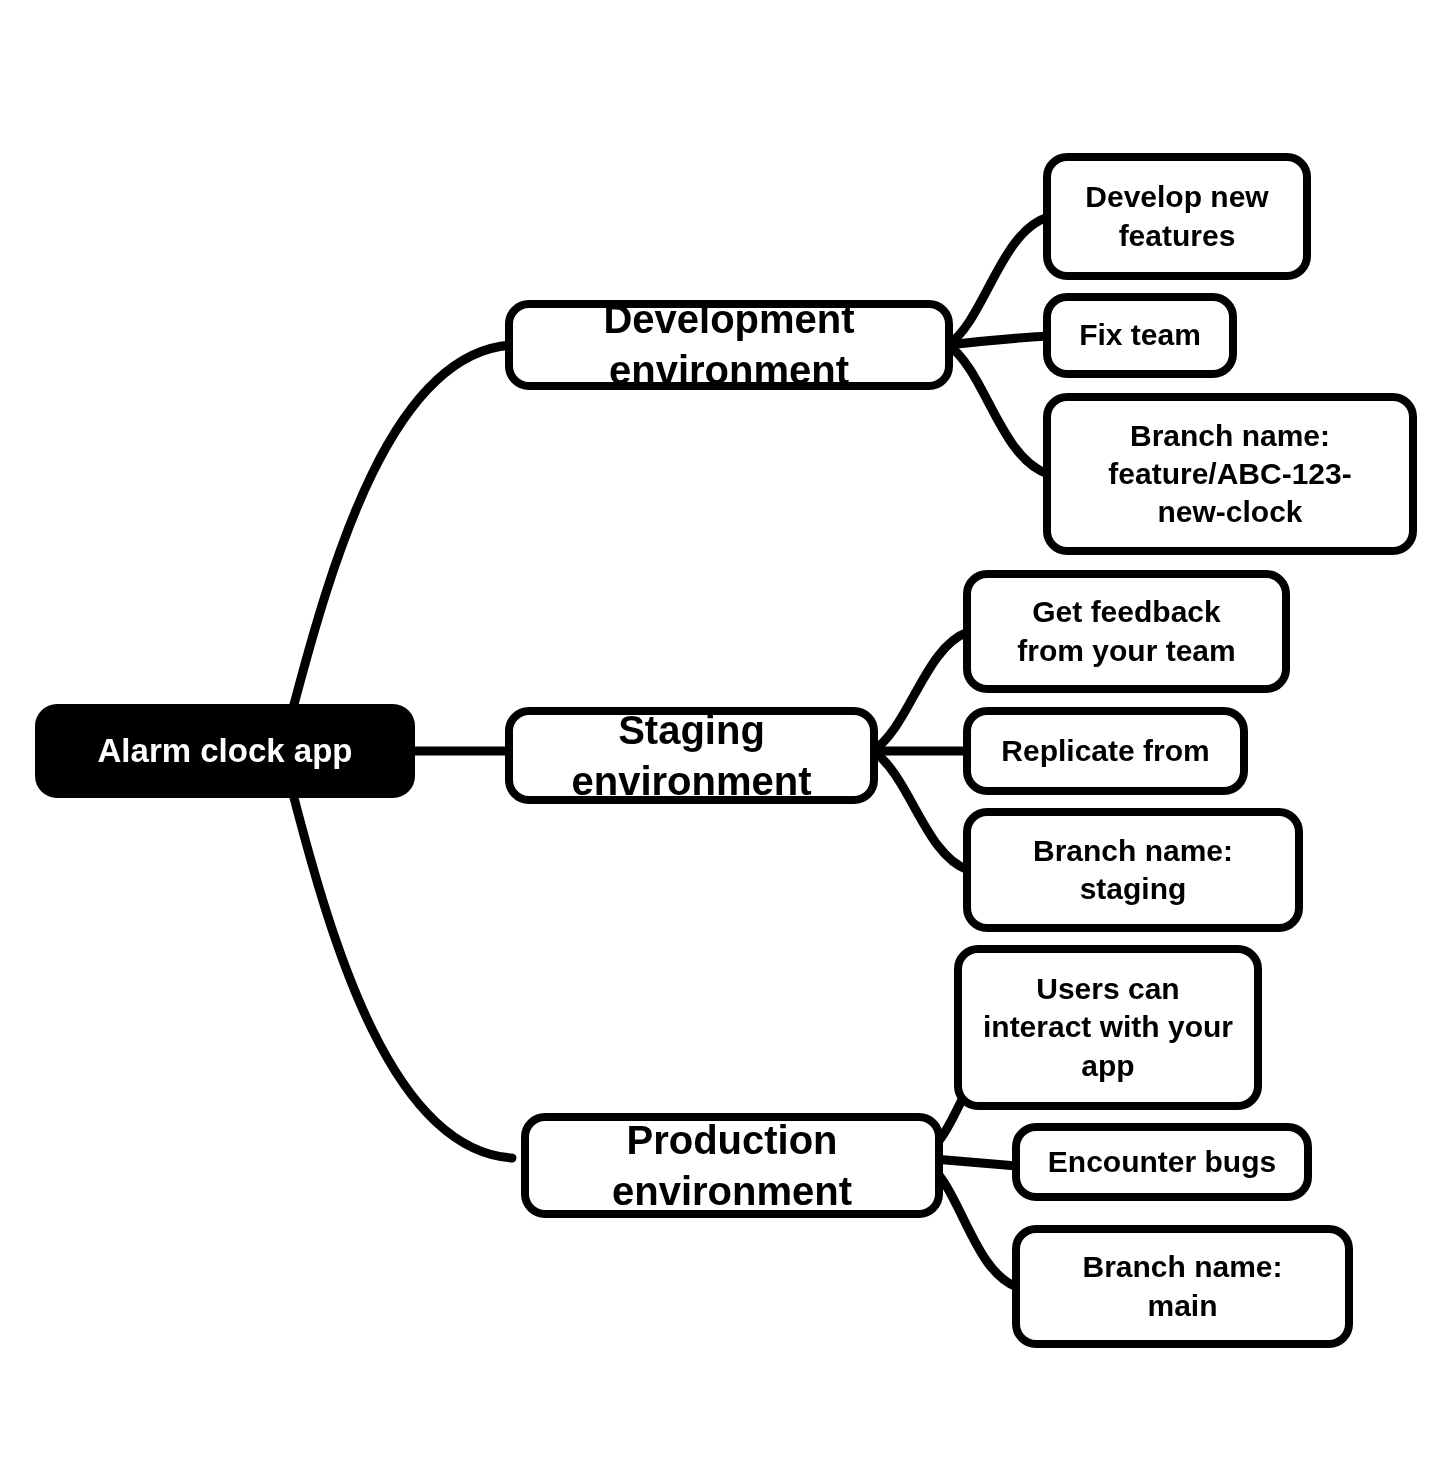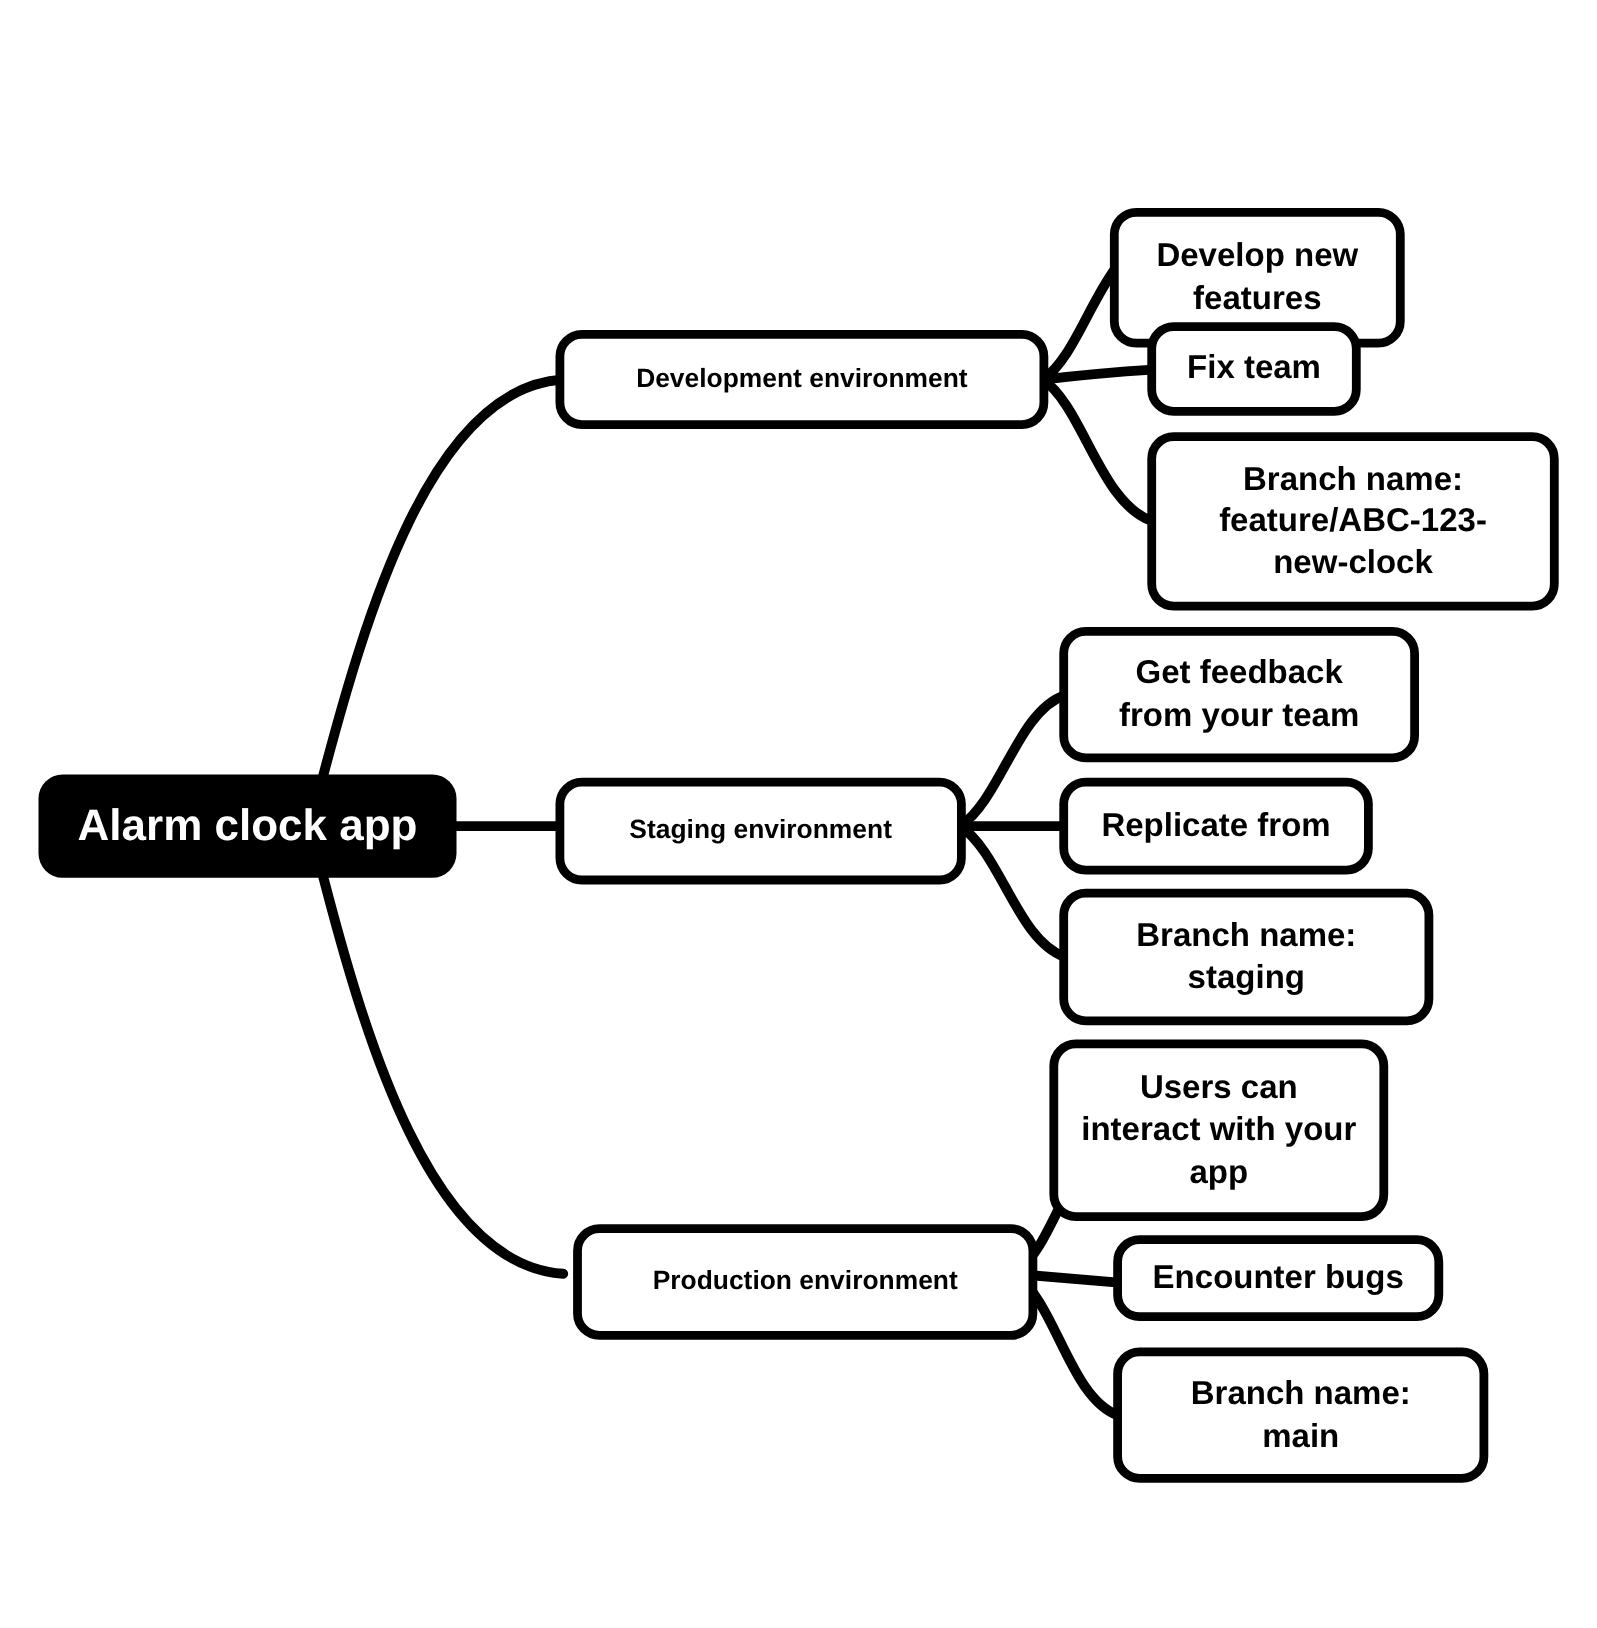--- a/index.html
+++ b/index.html
@@ -46,24 +46,24 @@
     line-height: 1.27;
     padding: 0 6px;
   }
   .node.root {
     background: #000000;
     border: none;
     border-radius: 22px;
   }
   .node.root .label {
     color: #ffffff;
-    font-size: 40px;
+    font-size: 33px;
   }
   .node.branch .label {
-    font-size: 24px;
+    font-size: 40px;
   }
   .node.leaf .label {
     font-size: 30px;
   }
 </style>
 </head>
 <body>
 
 <div class="canvas">
 
@@ -85,21 +85,21 @@
     <path class="connector" d="M 922 1158 C 960 1183 972 1271 1017 1287"></path>
   </svg>
 
   <div class="node root" style="left:35px; top:704px; width:380px; height:94px;">
     <span class="label">Alarm clock app</span>
   </div>
 
   <div class="node branch" style="left:505px; top:300px; width:448px; height:90px;">
     <span class="label">Development environment</span>
   </div>
-  <div class="node leaf" style="left:1009px; top:153px; width:268px; height:127px;margin-top:36px;">
+  <div class="node leaf" style="left:1043px; top:153px; width:268px; height:127px;">
     <span class="label">Develop new
 features</span>
   </div>
   <div class="node leaf" style="left:1043px; top:293px; width:194px; height:85px;">
     <span class="label">Fix team</span>
   </div>
   <div class="node leaf" style="left:1043px; top:393px; width:374px; height:162px;">
     <span class="label">Branch name:
 feature/ABC-123-
 new-clock</span>

